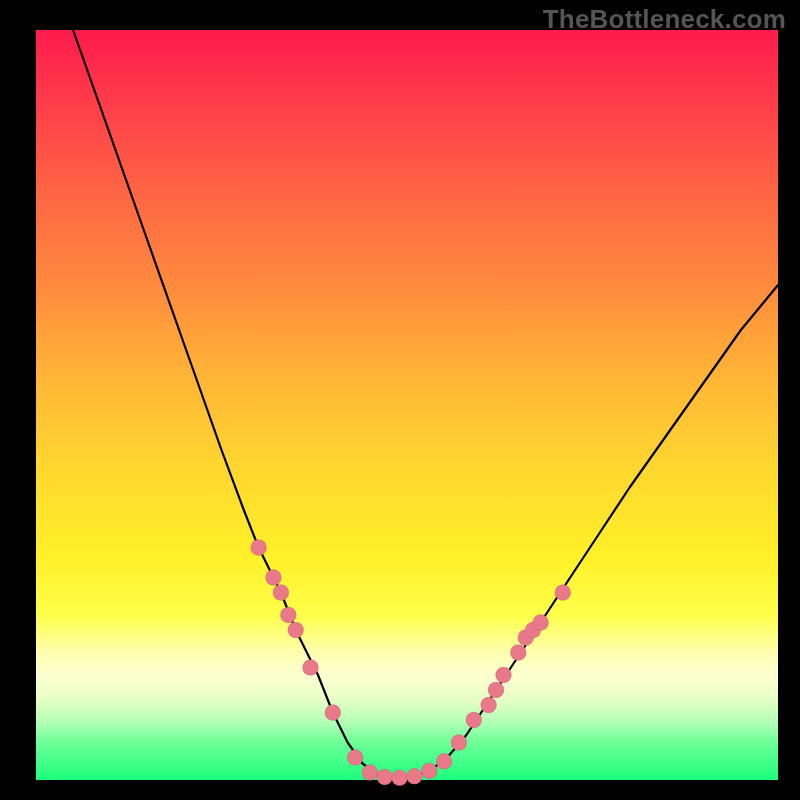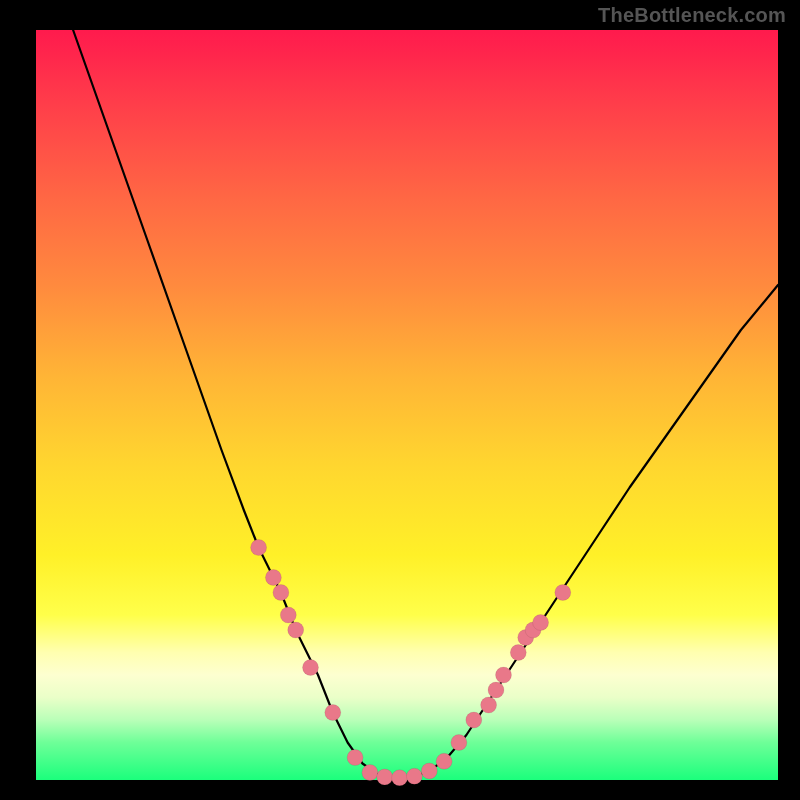--- a/index.html
+++ b/index.html
@@ -15,21 +15,21 @@
     position: relative;
     width: 800px;
     height: 800px;
     background: #000;
   }
   .watermark {
     position: absolute;
     top: 4px;
     right: 14px;
     color: #555;
-    font-size: 20px;
+    font-size: 26px;
     font-weight: 600;
     letter-spacing: 0.2px;
     z-index: 10;
   }
   .plot {
     position: absolute;
     left: 36px;
     top: 30px;
     width: 742px;
     height: 750px;

